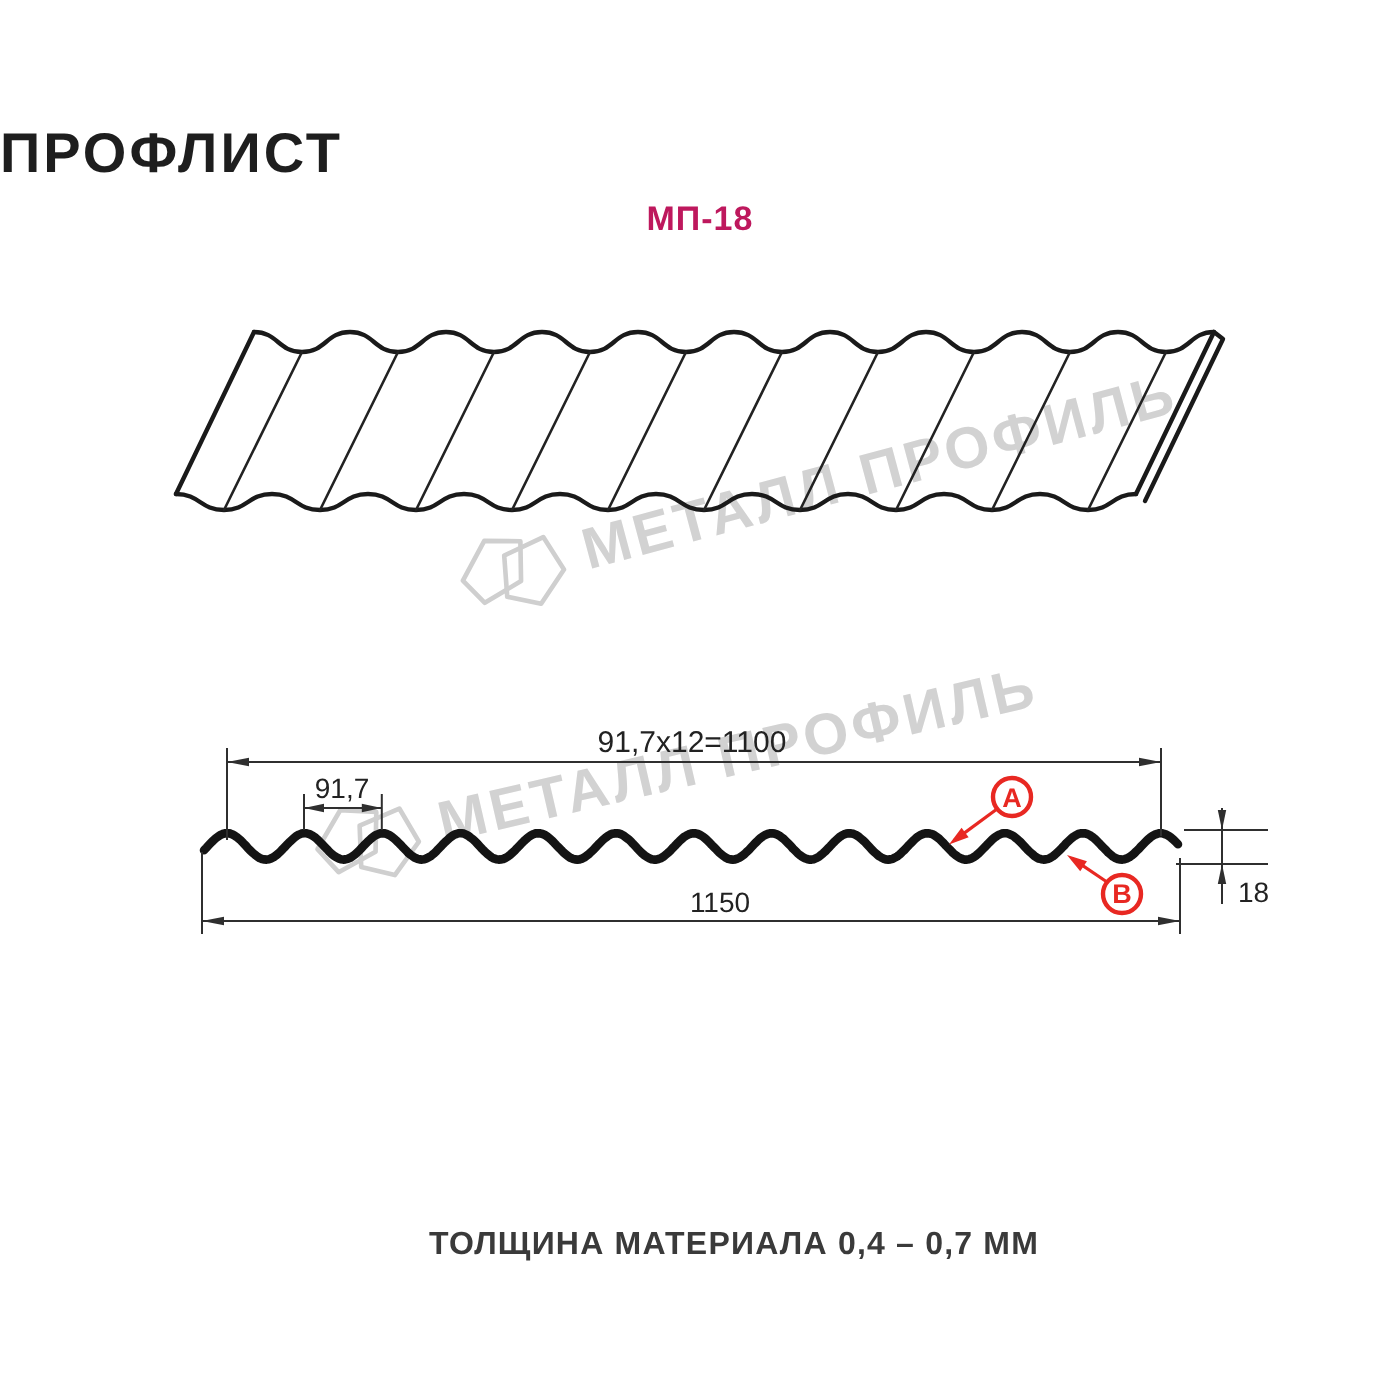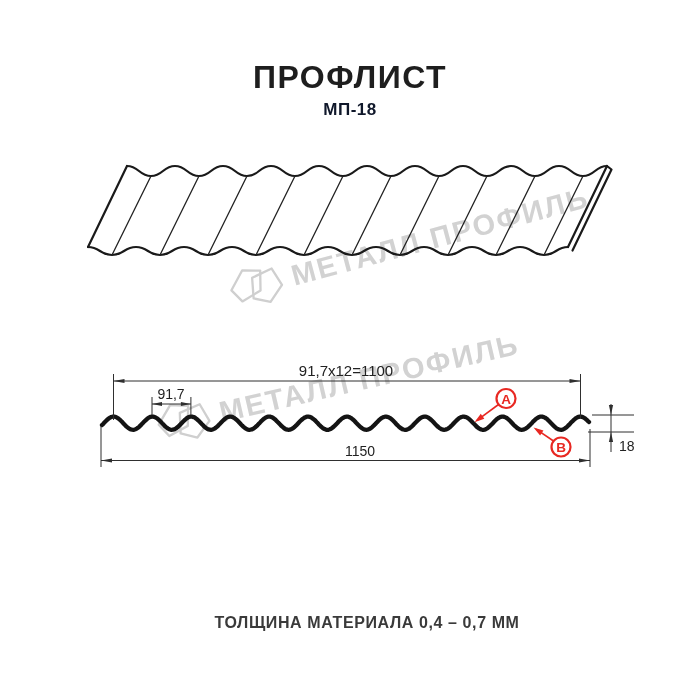--- a/index.html
+++ b/index.html
@@ -1,22 +1,22 @@
 <!DOCTYPE html>
 <html><head>
 <meta charset="utf-8">
 <style>
   html,body{margin:0;padding:0;width:700px;height:700px;background:#ffffff;
     font-family:"Liberation Sans",sans-serif;overflow:hidden;}
   .page{position:absolute;inset:0;width:700px;height:700px;background:#fff;}
 
-  .title{position:absolute;top:58px;left:0;width:700px;text-align:center;
-    font-size:32px;line-height:38px;font-weight:bold;letter-spacing:1.5px;color:#1e1e1e;z-index:3;}
+  .title{position:absolute;top:58px;left:0;width:700px;
+    font-size:28px;line-height:38px;font-weight:bold;letter-spacing:1.5px;color:#1e1e1e;z-index:3;}
   .subtitle{position:absolute;top:100px;left:0;width:700px;text-align:center;
-    font-size:17px;font-weight:bold;letter-spacing:.5px;color:#0f172a;z-index:3;}
+    font-size:17px;font-weight:bold;letter-spacing:.5px;color:#be185d;z-index:3;}
 
   .wm{position:absolute;display:flex;align-items:center;gap:8px;
     transform-origin:0 0;white-space:nowrap;z-index:1;color:#d2d2d2;}
   .wm-text{font-size:29px;font-weight:bold;letter-spacing:2px;color:#d2d2d2;}
   .wm1{left:222px;top:270px;transform:rotate(-15deg);}
   .wm2{left:150px;top:404px;transform:rotate(-13deg);}
   .wm svg{display:block;}
 
   #drawing{position:absolute;left:0;top:0;z-index:2;}
 

